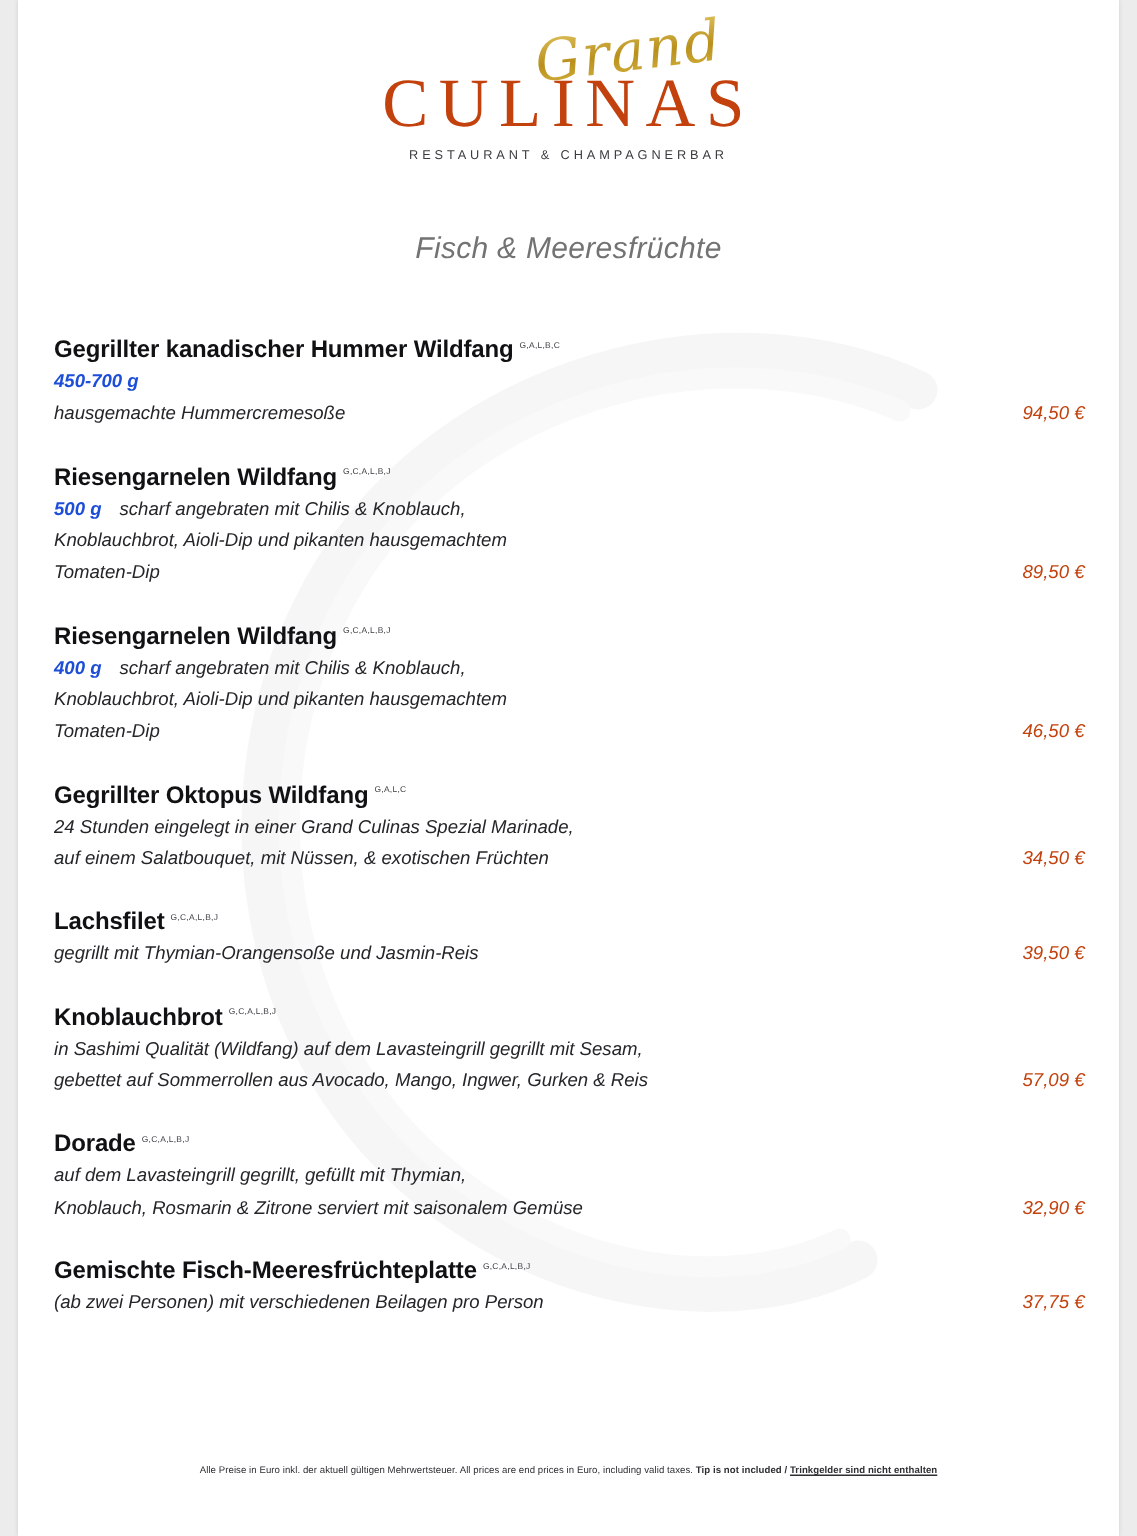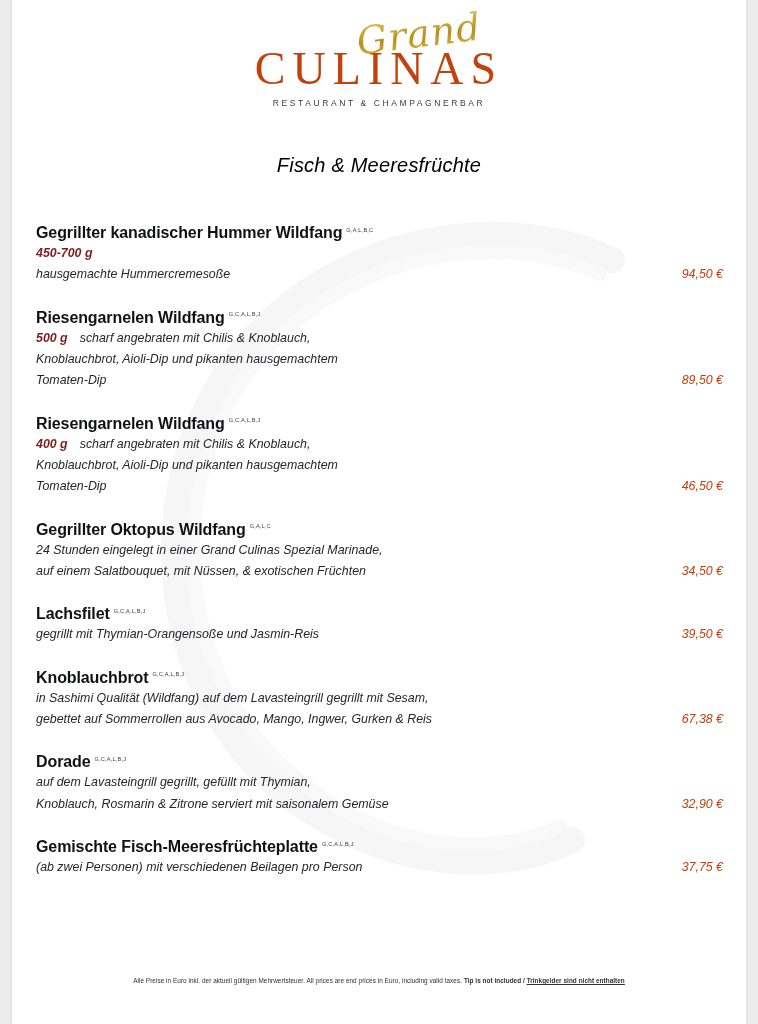--- a/index.html
+++ b/index.html
@@ -88,21 +88,21 @@
     padding-top: 6px;
     white-space: nowrap;
   }
 
   
   .section-title {
     text-align: center;
     font-family: "Liberation Sans", sans-serif;
     font-style: italic;
     font-size: 20px;
-    color: #000000;
+    color: #737373;
     letter-spacing: 0.2px;
     margin-top: 44px;
     margin-bottom: 0;
     font-weight: 400;
   }
 
   
   .menu {
     margin-top: 46px;
     padding: 0 11px 0 12px;
@@ -140,21 +140,21 @@
     font-style: italic;
     font-size: 12.4px;
     color: #242629;
     line-height: 1.72;
     white-space: nowrap;
   }
   .desc-text { flex: 0 1 auto; }
   .weight {
     font-weight: 700;
     font-style: italic;
-    color: #7f1d1d;
+    color: #1d4ed8;
     margin-right: 12px;
   }
   .price {
     font-family: "Liberation Sans", sans-serif;
     font-style: italic;
     font-size: 12.4px;
     color: #c2410c;
     white-space: nowrap;
     margin-left: 18px;
   }
@@ -258,21 +258,21 @@
           </div>
         </div>
         <div class="item">
           <div class="item-title-row"><span class="item-name">Knoblauchbrot</span><span class="allergens">G,C,A,L,B,J</span></div>
           <div class="desc-line">
             <span><span class="desc-text"> in Sashimi Qualität (Wildfang) auf dem Lavasteingrill gegrillt mit Sesam,</span></span>
             <span class="price price-spacer">42,90 €</span>
           </div>
           <div class="desc-line">
             <span><span class="desc-text">gebettet auf Sommerrollen aus Avocado, Mango, Ingwer, Gurken &amp; Reis</span></span>
-            <span class="price">67,38 €</span>
+            <span class="price">57,09 €</span>
           </div>
         </div>
         <div class="item">
           <div class="item-title-row"><span class="item-name">Dorade</span><span class="allergens">G,C,A,L,B,J</span></div>
           <div class="desc-line">
             <span><span class="desc-text">auf dem Lavasteingrill gegrillt, gefüllt mit Thymian,</span></span>
             <span class="price price-spacer">32,90 €</span>
           </div>
           <div class="desc-line">
             <span><span class="desc-text">Knoblauch, Rosmarin &amp; Zitrone serviert mit saisonalem Gemüse</span></span>

